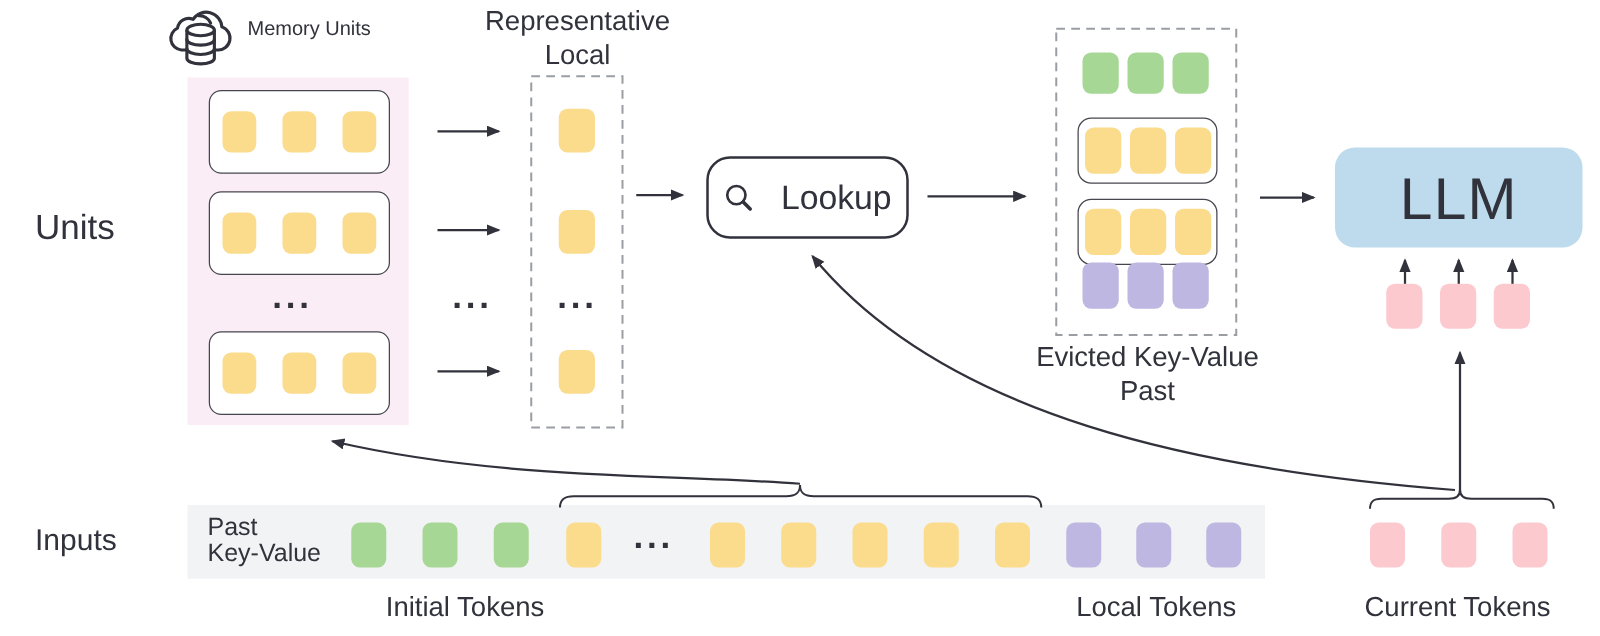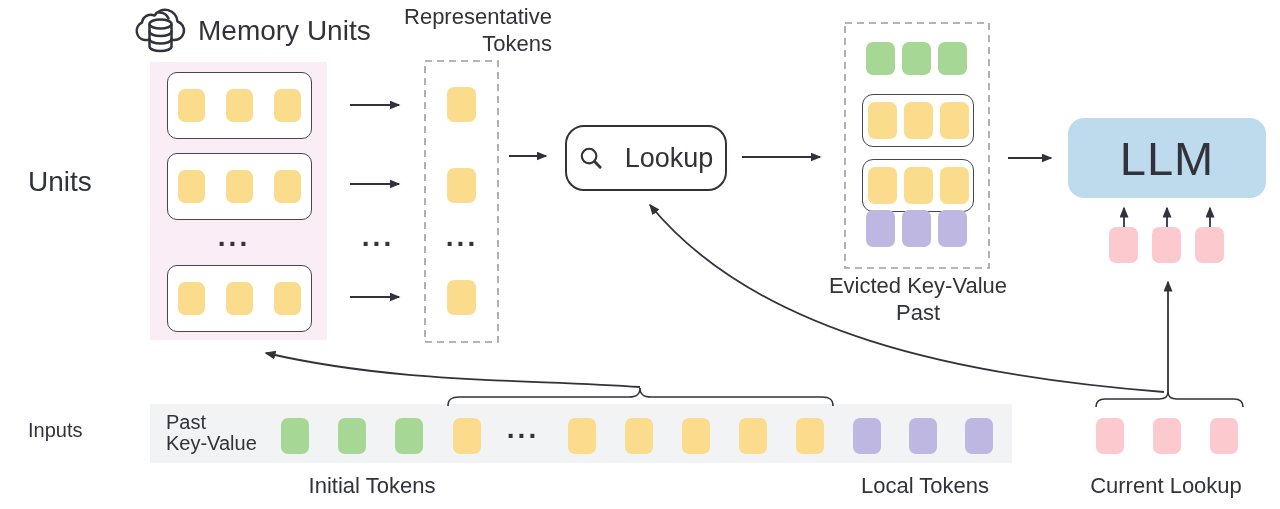--- a/index.html
+++ b/index.html
@@ -45,24 +45,24 @@
   .llm-in .token{width:29px;height:36px;}
   .bg-row{top:418px;display:flex;z-index:3;}
   .bg-row .token{width:28px;height:36px;}
   .g-init{left:281px;gap:29px;}
   .g-evh{left:453px;}
   .g-evt{left:568px;gap:29px;}
   .g-loc{left:853px;gap:28px;}
   .g-cur{left:1096px;gap:29px;}
   
   .lbl{z-index:3;white-space:nowrap;}
-  .mu-label{left:198px;top:15px;font-size:28px;}
-  .rep-label{left:372px;top:3px;width:180px;text-align:right;font-size:22px;line-height:27px;white-space:normal;}
+  .mu-label{left:198px;top:15px;font-size:16px;}
+  .rep-label{left:372px;top:3px;width:180px;text-align:center;font-size:22px;line-height:27px;white-space:normal;}
   .ctx{left:28px;top:164px;font-size:28px;line-height:36px;}
-  .inputs{left:28px;top:419px;font-size:20px;}
+  .inputs{left:28px;top:419px;font-size:24px;}
   .cache-label{left:822px;top:272px;width:192px;text-align:center;font-size:22px;line-height:27px;white-space:normal;}
   .pastkv{left:166px;top:412px;font-size:20px;line-height:21px;}
   .cap{top:473px;font-size:22px;transform:translateX(-50%);}
   .cap-init{left:372px}.cap-ev{left:648px}.cap-loc{left:925px}.cap-cur{left:1166px}
   .dots{width:70px;margin-left:-35px;text-align:center;font-size:28px;font-weight:bold;
     letter-spacing:3px;line-height:30px;height:30px;z-index:3;color:var(--c-ink);}
   .d-panel{left:234px;top:222px;}
   .d-mid{left:378px;top:222px;}
   .d-rep{left:462px;top:222px;}
   .d-strip{left:523px;top:414px;}
@@ -118,37 +118,37 @@
       <path class="icon-fill-white" d="M22.5 23 V45.5 A11 4.6 0 0 0 44.5 45.5 V23"></path>
       <ellipse class="icon-fill-white" cx="33.5" cy="23" rx="11" ry="4.6"></ellipse>
       <path class="icon-stroke" d="M22.5 30.5 A11 4.6 0 0 0 44.5 30.5"></path>
       <path class="icon-stroke" d="M22.5 38 A11 4.6 0 0 0 44.5 38"></path>
     </g>
   </svg>
 
   <div class="abs lbl mu-label">Memory Units</div>
   <div class="abs lbl rep-label">
     <div>Representative</div>
-    <div>Tokens</div>
+    <div>Local</div>
   </div>
   <div class="abs lbl ctx">
     <div>Units</div>
   </div>
   <div class="abs lbl inputs">Inputs</div>
   <div class="abs lbl cache-label">
     <div>Evicted Key-Value</div>
     <div>Past</div>
   </div>
   <div class="abs lbl pastkv fg">
     <div>Past</div>
     <div>Key-Value</div>
   </div>
   <div class="abs lbl cap cap-init">Initial Tokens</div>
   <div class="abs lbl cap cap-loc">Local Tokens</div>
-  <div class="abs lbl cap cap-cur">Current Lookup</div>
+  <div class="abs lbl cap cap-cur">Current Tokens</div>
 
   <div class="abs unit-box u1">
       <span class="token" style="background: rgb(251, 219, 140);"></span>
       <span class="token" style="background: rgb(251, 219, 140);"></span>
       <span class="token" style="background: rgb(251, 219, 140);"></span>
     </div>
   <div class="abs unit-box u2">
       <span class="token" style="background: rgb(251, 219, 140);"></span>
       <span class="token" style="background: rgb(251, 219, 140);"></span>
       <span class="token" style="background: rgb(251, 219, 140);"></span>

